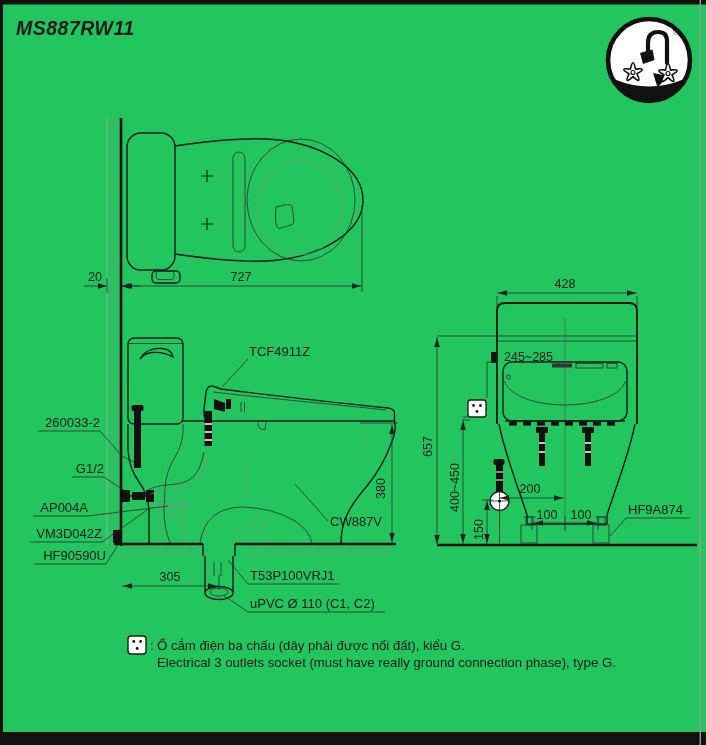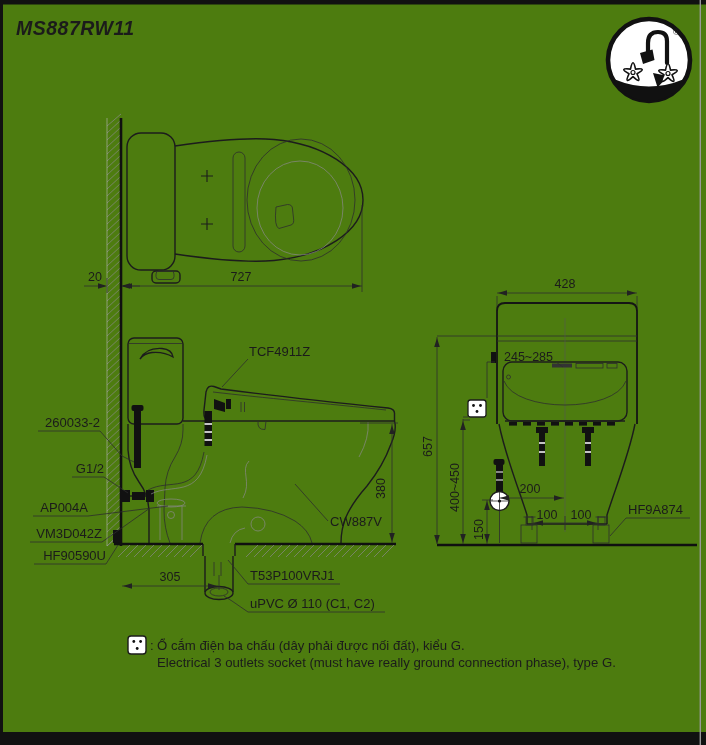--- a/index.html
+++ b/index.html
@@ -1,16 +1,16 @@
 <!DOCTYPE html>
 <html><head>
 <meta charset="utf-8">
 <style>
   html,body{margin:0;padding:0;background:#e8e8e8;}
-  #page{position:relative;width:706px;height:745px;background:#4d7c0f;overflow:hidden;
+  #page{position:relative;width:706px;height:745px;background:#22c55e;overflow:hidden;
         font-family:"Liberation Sans", sans-serif;}
   svg{position:absolute;left:0;top:0;}
   .thin{stroke:#2d2d2d;stroke-width:0.8;fill:none;}
   .lite{stroke:#8a8a8a;stroke-width:0.7;fill:none;}
   .med{stroke:#1c1c1c;stroke-width:1.4;fill:none;}
   .hvy{stroke:#101010;stroke-width:2.6;fill:none;}
   .diml{stroke:#2d2d2d;stroke-width:0.8;fill:none;}
   .blk{fill:#111;stroke:none;}
   text{fill:#1b1b1b;}
   .dimt{font-size:12.5px;}

